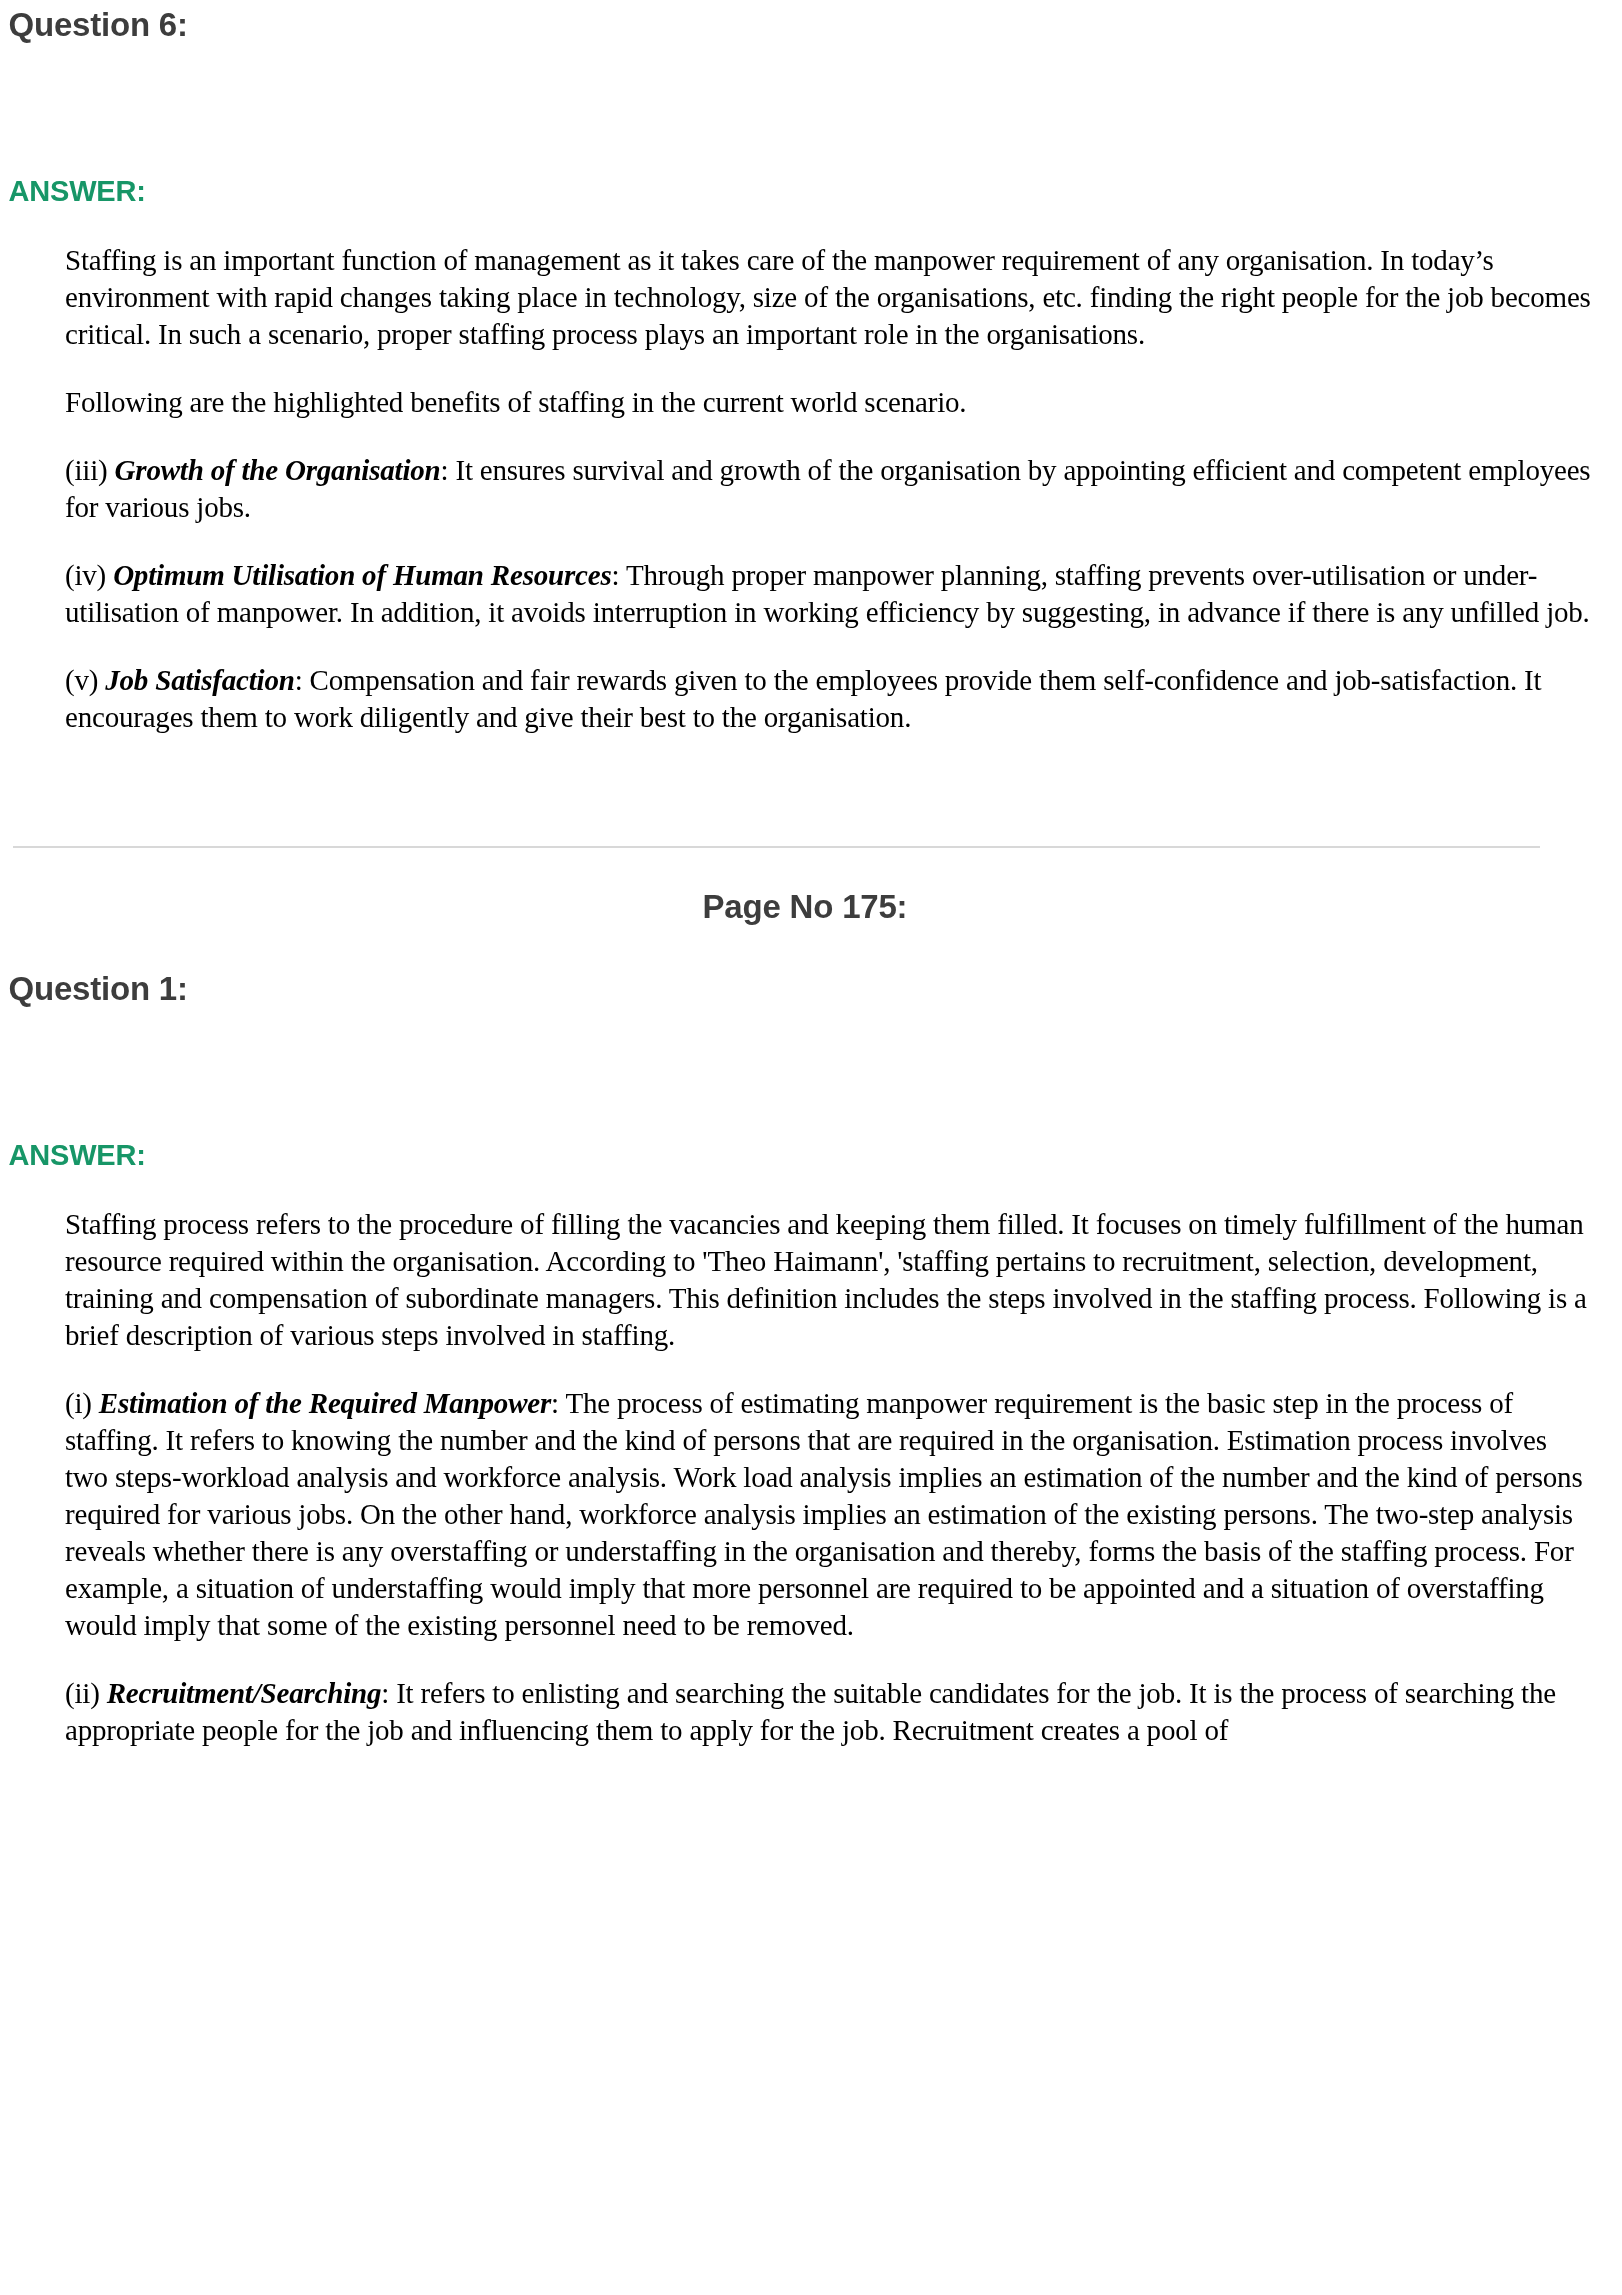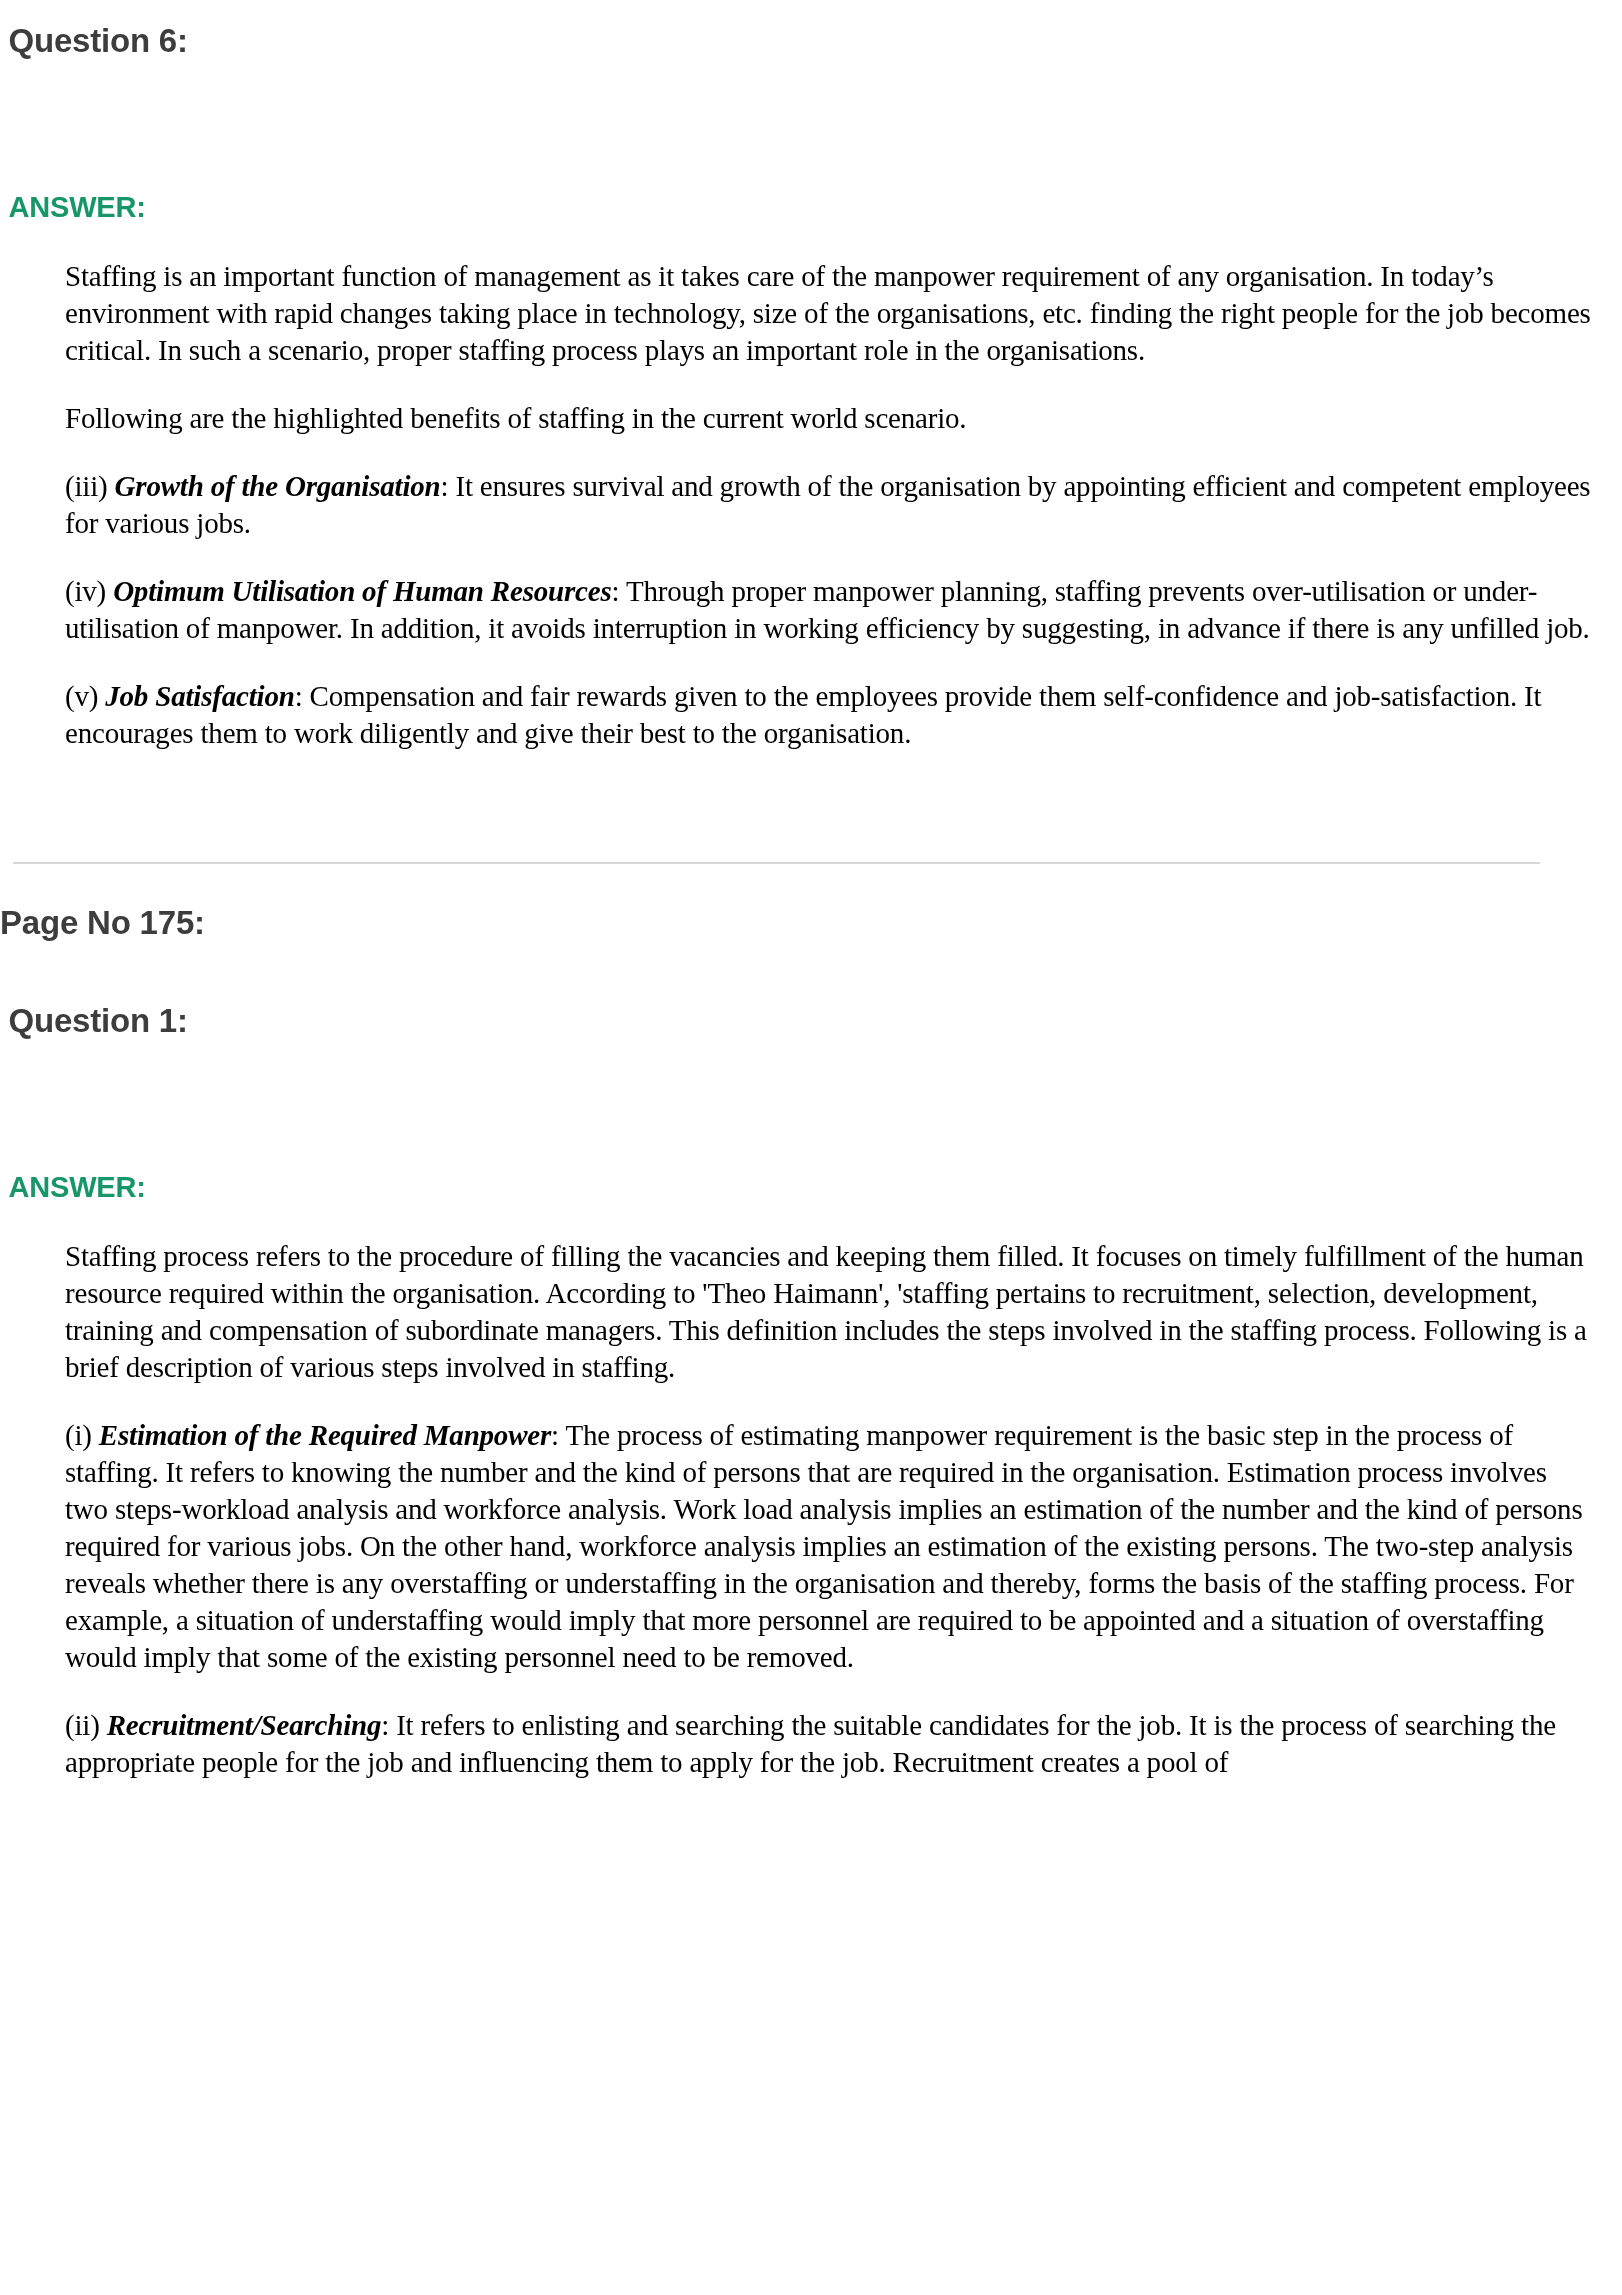--- a/index.html
+++ b/index.html
@@ -14,21 +14,21 @@
     line-height: 37px;
     letter-spacing: -0.2px;
   }
   .q-label {
     font-family: "Liberation Sans", sans-serif;
     font-weight: bold;
     font-size: 33px;
     line-height: 39px;
     color: #3d3d3d;
     margin: 0 0 0 8.5px;
-    padding-top: 21px;
+    padding-top: 5px;
   }
   .answer-label {
     font-family: "Liberation Sans", sans-serif;
     font-weight: bold;
     font-size: 29px;
     line-height: 39px;
     color: #179667;
     margin: 128px 0 25px 8.5px;
   }
   p.body-text {
@@ -42,21 +42,21 @@
     border: none;
     border-top: 2.6px solid #d8d8d8;
     margin: 110px 82px 0 13px;
   }
   .page-no {
     font-family: "Liberation Sans", sans-serif;
     font-weight: bold;
     font-size: 33px;
     line-height: 39px;
     color: #3d3d3d;
-    text-align: left;
+    text-align: center;
     margin: 39px 12px 0 0;
   }
   .q-label.second { margin-top: 38px; }
 </style>
 </head>
 <body>
 
 <div>
 
   <div>

